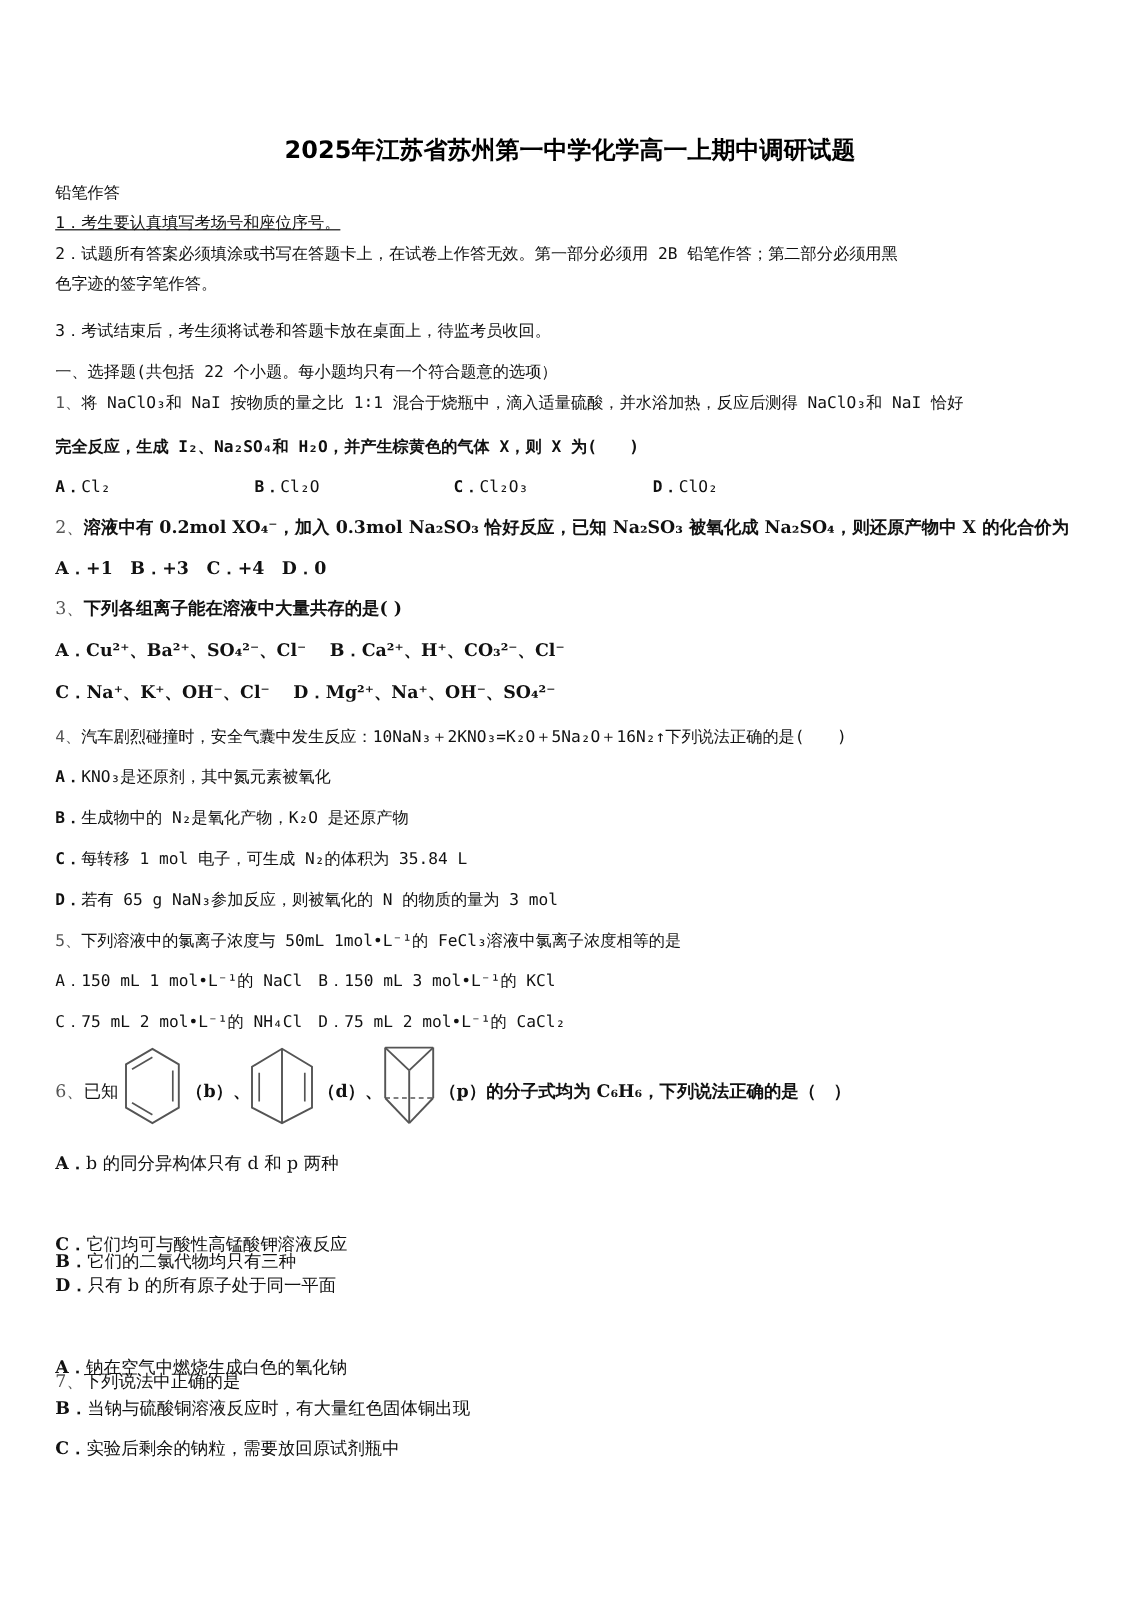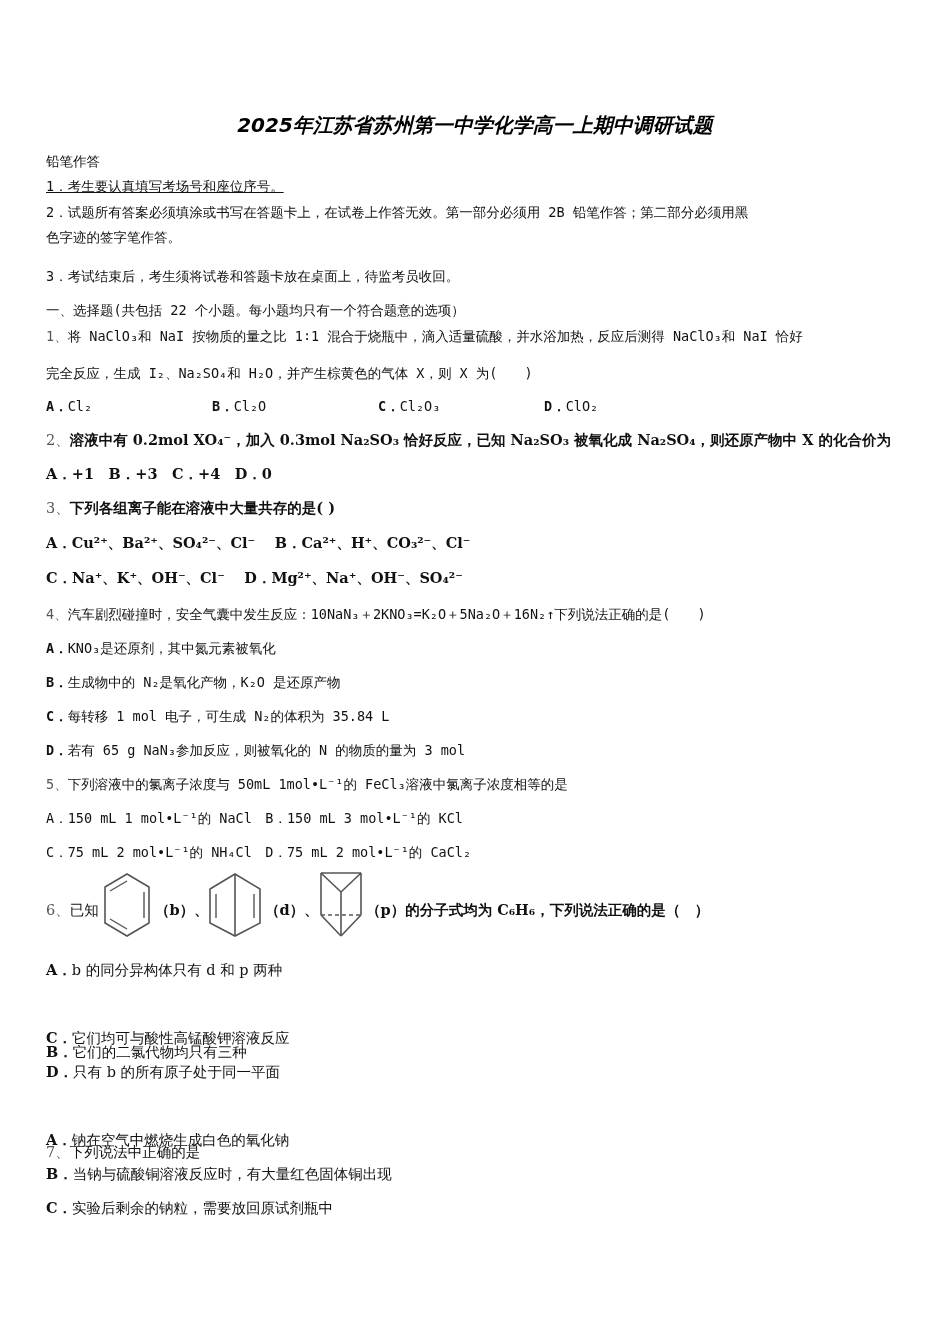--- a/index.html
+++ b/index.html
@@ -5,21 +5,21 @@
     html, body { margin: 0; padding: 0; background: #ffffff; }
     body {
       width: 950px; height: 1344px; position: relative; overflow: hidden;
       font-family: "DejaVu Serif", "Liberation Serif", serif;
       color: #111111;
     }
     .page { position: absolute; left: 0; top: 0; width: 950px; height: 1344px; }
     .title {
       position: absolute; left: 0; width: 950px; top: 112px; text-align: center;
       font-family: "DejaVu Sans", "Liberation Sans", sans-serif;
-      font-weight: bold; font-size: 20px; letter-spacing: 0px; color: #000; font-style: italic;
+      font-weight: bold; font-size: 20px; letter-spacing: 0px; color: #000;
     }
     .line {
       position: absolute; left: 46px; white-space: nowrap;
       font-size: 14.5px; line-height: 20px;
     }
     .mono { font-family: "DejaVu Sans Mono", "Liberation Mono", monospace; font-size: 13.5px; }
     .bold { font-weight: bold; }
     .num { color: #555; }
     .opt { display: inline-block; }
     .mol {
@@ -38,21 +38,21 @@
   <div class="line mono" style="top:176px;text-decoration:underline;">1．考生要认真填写考场号和座位序号。</div>
   <div class="line mono" style="top:202px;">2．试题所有答案必须填涂或书写在答题卡上，在试卷上作答无效。第一部分必须用 2B 铅笔作答；第二部分必须用黑</div>
   <div class="line mono" style="top:227px;">色字迹的签字笔作答。</div>
   <div class="line mono" style="top:266px;">3．考试结束后，考生须将试卷和答题卡放在桌面上，待监考员收回。</div>
 
   <div class="line mono" style="top:300px;">一、选择题(共包括 22 个小题。每小题均只有一个符合题意的选项）</div>
 
   <div class="line mono" style="top:326px;">
     <span class="num">1、</span><span>将 NaClO₃和 NaI 按物质的量之比 1∶1 混合于烧瓶中，滴入适量硫酸，并水浴加热，反应后测得 NaClO₃和 NaI 恰好</span>
   </div>
-  <div class="line mono" style="top:363px;">完全反应，生成 I₂、Na₂SO₄和 H₂O，并产生棕黄色的气体 X，则 X 为(　　)</div>
+  <div class="line mono" style="top:363px;font-weight:bold;">完全反应，生成 I₂、Na₂SO₄和 H₂O，并产生棕黄色的气体 X，则 X 为(　　)</div>
   <div class="line mono" style="top:396px;">
     <span class="opt" style="width:166px;"><b>A．</b><span>Cl₂</span></span><span class="opt" style="width:166px;"><b>B．</b><span>Cl₂O</span></span><span class="opt" style="width:166px;"><b>C．</b><span>Cl₂O₃</span></span><span class="opt"><b>D．</b><span>ClO₂</span></span>
   </div>
 
   <div class="line bold" style="top:430px; font-size:14.5px;">
     <span class="num" style="font-weight:normal;">2、</span><span>溶液中有 0.2mol XO₄⁻，加入 0.3mol Na₂SO₃ 恰好反应，已知 Na₂SO₃ 被氧化成 Na₂SO₄，则还原产物中 X 的化合价为</span>
   </div>
   <div class="line bold" style="top:464px;">A．+1　B．+3　C．+4　D．0</div>
 
   <div class="line bold" style="top:498px;">

